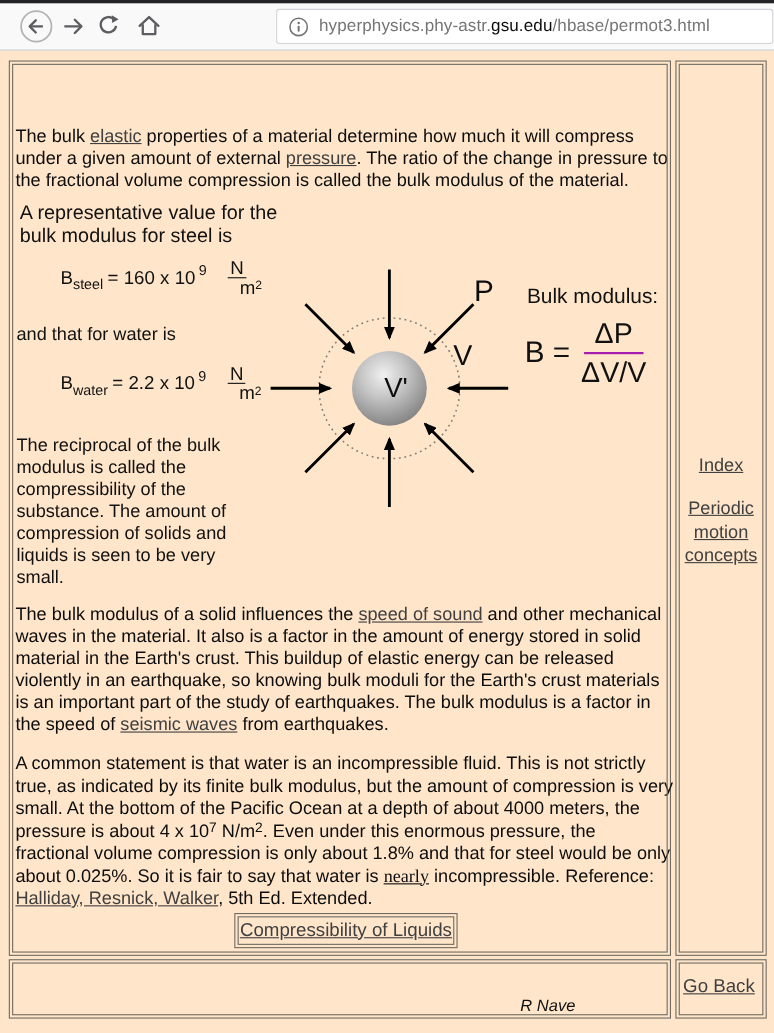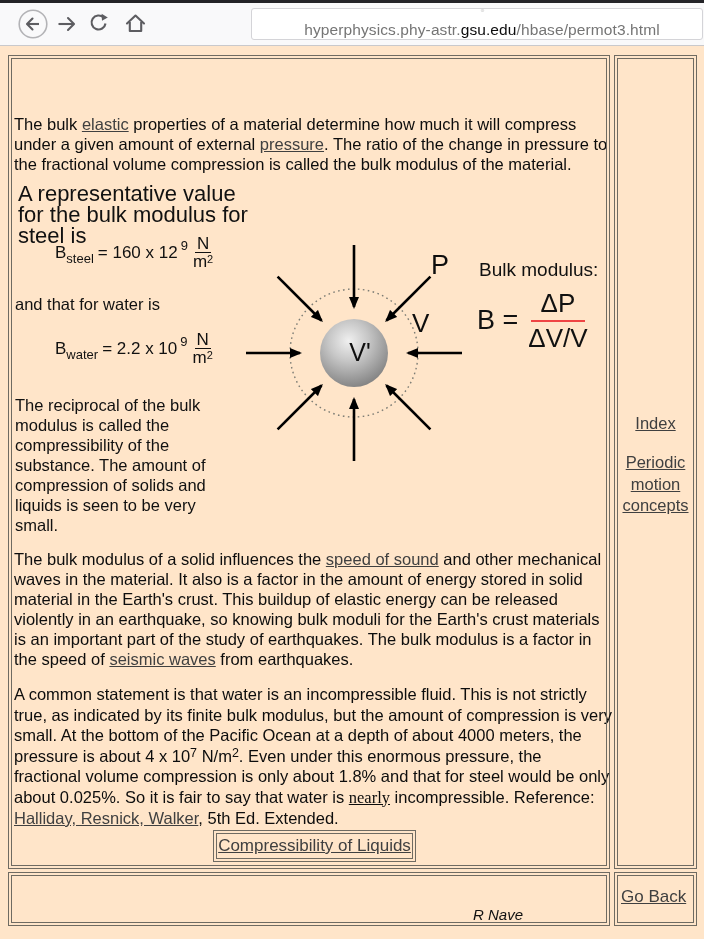--- a/index.html
+++ b/index.html
@@ -3,63 +3,63 @@
 <meta charset="utf-8">
 <style>
   *{box-sizing:border-box;margin:0;padding:0;}
   html,body{width:704px;height:939px;}
   body{position:relative;overflow:hidden;background:#ffe5c9;font-family:"Liberation Sans",sans-serif;color:#111;}
 
   
   .chrome{position:absolute;top:0;left:0;width:704px;height:46px;background:#f9f9fa;border-bottom:1px solid #c9c9cc;z-index:10;}
   .winstrip{position:absolute;top:0;left:0;width:100%;height:3px;background:#232327;}
   .navbtn{position:absolute;background:none;border:none;padding:0;cursor:pointer;line-height:0;}
-  .urlbar{position:absolute;left:251px;top:8px;width:452px;height:32px;background:#fff;border:1px solid #d4d4d8;border-radius:3px;display:flex;align-items:center;padding-left:10px;gap:9px;flex-direction:column;}
+  .urlbar{position:absolute;left:251px;top:8px;width:452px;height:32px;background:#fff;border:1px solid #d4d4d8;border-radius:3px;display:flex;align-items:center;padding-left:10px;gap:9px;}
   .url{font-size:15.5px;color:#757575;white-space:nowrap;letter-spacing:.1px;}
   .u-strong{color:#0c0c0d;}
 
   
   .dbox{position:absolute;border:1px solid #6f6b62;}
   .dbox::after{content:"";position:absolute;inset:2px;border:1px solid #6f6b62;pointer-events:none;}
   .mainbox{left:8px;top:55px;width:602px;height:814px;}
   .sidebox{left:614px;top:55px;width:83px;height:814px;}
   .footL{left:8px;top:872px;width:602px;height:54px;}
   .footR{left:614px;top:872px;width:83px;height:54px;}
 
   
   .title{position:absolute;top:2px;left:0;width:100%;text-align:center;font-size:30px;line-height:34px;font-weight:bold;color:#0a0a0a;}
   .p{position:absolute;font-size:16.5px;line-height:19.8px;color:#0d0d0d;}
   .p1{left:5px;top:59px;width:597px;}
   .p2{left:5px;top:493px;width:597px;line-height:20px;}
   .p3{left:5px;top:628px;width:599px;line-height:20.5px;}
   .p sup{font-size:12.5px;vertical-align:5px;line-height:0;}
   .ul{text-decoration:underline;font-family:Liberation Serif, serif;}
-  .blk-steel{position:absolute;left:9px;top:127px;width:246px;font-size:22px;line-height:21px;}
+  .blk-steel{position:absolute;left:9px;top:127px;width:246px;font-size:18px;line-height:21px;}
   .blk-water{position:absolute;left:6px;top:239px;font-size:16.5px;}
   .blk-recip{position:absolute;left:6px;top:339px;width:217px;font-size:16.5px;line-height:20px;}
 
   a.plink,a.sidelink,a.footlink,a.btnlink{color:#404040;text-decoration:underline;cursor:pointer;}
 
   
   .fsmall{position:absolute;display:flex;align-items:center;font-size:17px;}
   .f-steel{left:46px;top:180px;}
   .f-water{left:46px;top:276px;}
   .fsmall sub{font-size:13px;transform:translateY(6px);}
   .fsmall .fmid{margin-left:4px;}
   .fsmall sup.fexp{font-size:13px;transform:translateY(-7px);margin:0 1px 0 3px;}
   .frac{display:inline-flex;flex-direction:column;align-items:center;margin-left:4px;}
   .frac .num{border-bottom:1.5px solid #111;padding:0 2px 1px;line-height:15px;}
-  .frac .den{line-height:15px;padding-top:1px;}
+  .frac .den{line-height:15px;padding-top:1px;margin-left:25px;}
   .frac .den sup{font-size:11px;vertical-align:4px;line-height:0;}
 
   
   .bulk-label{position:absolute;left:470px;top:203px;font-size:19px;}
   .bigf{position:absolute;left:468px;top:234px;display:flex;align-items:center;font-size:27px;}
   .bfrac{display:inline-flex;flex-direction:column;align-items:center;margin-left:10px;font-size:26px;}
-  .bnum{border-bottom:2px solid #ef4444;padding:0 10px 4px;line-height:26px;}
+  .bnum{border-bottom:2px solid #a21caf;padding:0 10px 4px;line-height:26px;}
   .bden{padding-top:3px;line-height:26px;}
   .bulk-defs{position:absolute;left:473px;top:306px;font-size:17.5px;line-height:22px;}
 
   .diagram{position:absolute;left:230px;top:182px;}
 
   
   .button-box{left:204px;top:774px;width:203px;height:32px;display:flex;align-items:center;justify-content:center;font-size:17px;}
 
   
   .side-index{position:absolute;top:358px;left:0;width:100%;text-align:center;font-size:16.5px;}
@@ -119,21 +119,21 @@
 
 <div class="dbox mainbox">
 
   <p class="p p1"><span>The bulk </span><a href="#" class="plink">elastic</a><span> properties of a material determine how much it will compress under a given amount of external </span><a href="#" class="plink">pressure</a><span>. The ratio of the change in pressure to the fractional volume compression is called the bulk modulus of the material.</span></p>
 
   <div class="blk-steel">A representative value for the bulk modulus for steel is</div>
 
   <div class="fsmall f-steel">
     <span>B</span>
       <sub>steel</sub>
-      <span class="fmid">= 160 x 12</span>
+      <span class="fmid">= 160 x 10</span>
       <sup class="fexp">9</sup>
       <span class="frac">
         <span class="num">N</span>
         <span class="den"><span>m</span><sup>2</sup></span>
       </span>
   </div>
 
   <div class="blk-water">and that for water is</div>
 
   <div class="fsmall f-water">

